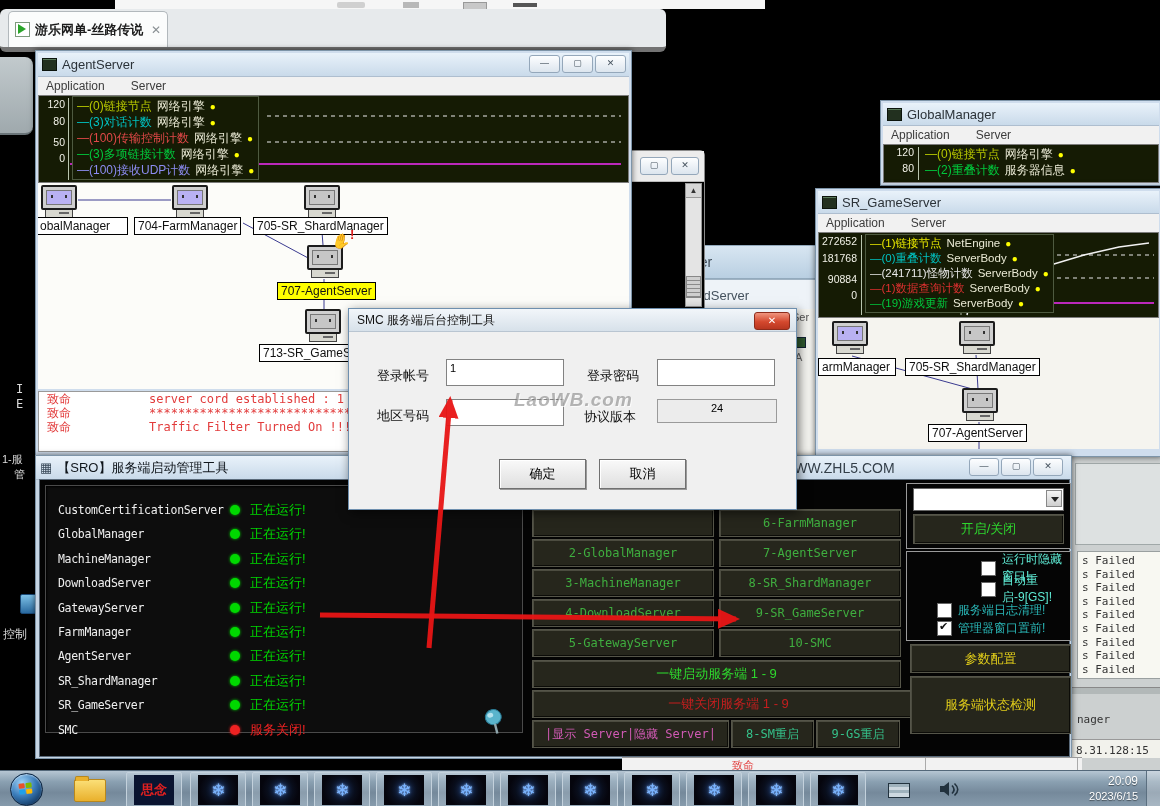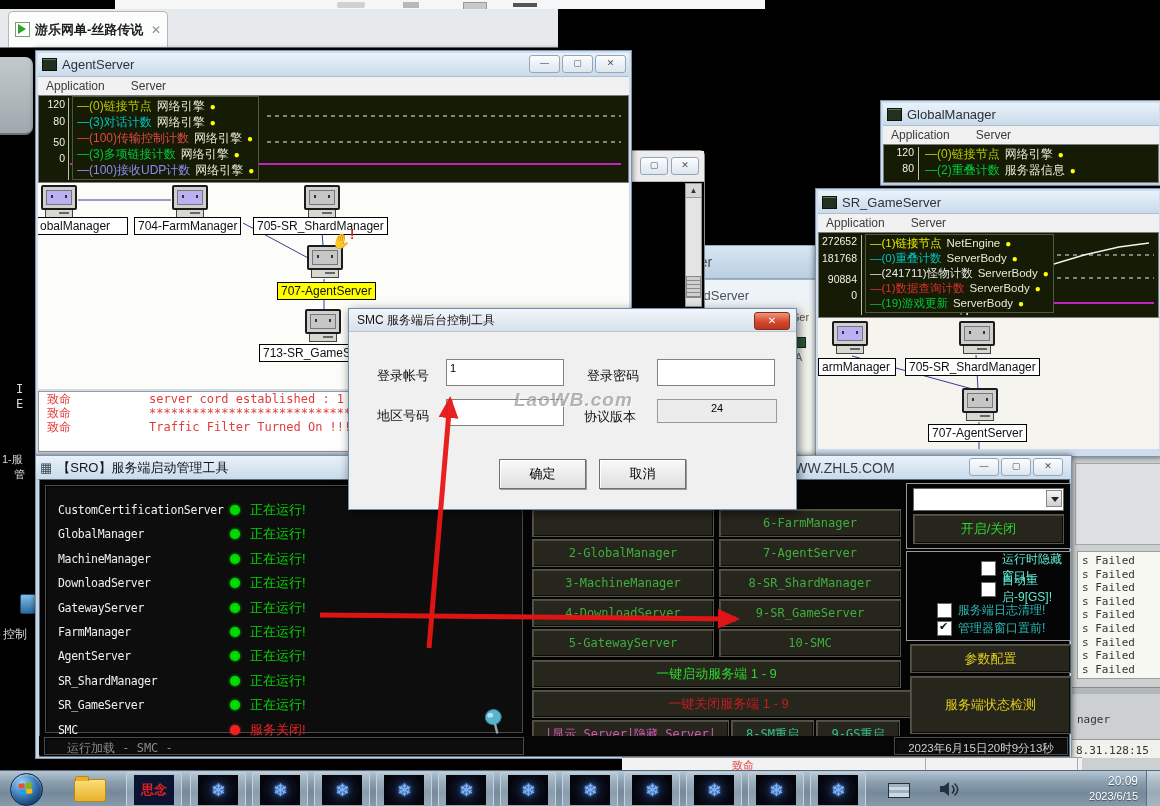--- a/index.html
+++ b/index.html
@@ -124,21 +124,21 @@
 
 <div id="screen">
 
   <div class="abs" style="left:115px;top:0;width:650px;height:9px;background:#f6f6f6;">
     <span class="abs" style="left:222px;top:2px;width:28px;height:6px;background:#d0d0d0;border-radius:2px;"></span>
     <span class="abs" style="left:288px;top:2px;width:16px;height:6px;background:#b8b8b8;"></span>
     <span class="abs" style="left:348px;top:2px;width:22px;height:6px;background:#c8c8c8;border:1px solid #999;"></span>
     <span class="abs" style="left:398px;top:3px;width:24px;height:4px;background:#555;"></span>
   </div>
 
-  <div class="abs" style="left:0;top:9px;width:558px;height:38px;background:#e7eaec;border-bottom:1px solid #737373;">
+  <div class="abs" style="left:0;top:9px;width:666px;height:38px;background:#e7eaec;border-bottom:5px solid #737373;border-radius:6px;">
     <div class="abs" style="left:8px;top:2px;width:160px;height:36px;background:#fbfcfc;border:1px solid #b2b8bc;border-bottom:none;border-radius:5px 5px 0 0;display:flex;align-items:center;padding:0 6px;box-sizing:border-box;">
       <span style="width:13px;height:13px;border:1px solid #7d9a7d;background:#fff;margin-right:5px;position:relative;flex:none;">
         <span style="position:absolute;left:2px;top:1px;width:0;height:0;border-left:8px solid #2aa52a;border-top:5px solid transparent;border-bottom:5px solid transparent;"></span>
       </span>
       <span style="font-size:13px;font-weight:bold;color:#1c1c1c;white-space:nowrap;overflow:hidden;flex:1;">游乐网单-丝路传说</span>
       <span style="color:#8a9094;font-size:12px;margin-left:4px;">✕</span>
     </div>
   </div>
 
   <div class="abs" style="left:0;top:57px;width:33px;height:76px;background:linear-gradient(#c2cacd,#9fa9ad);border-radius:0 8px 8px 0;border-bottom:2px solid #6a7478;"></div>
@@ -519,28 +519,20 @@
           </div>
       </div>
       <div class="gbtn t-yellow" style="left:870px;top:164px;width:159px;height:27px;font-size:13px;">
           <span>参数配置</span>
         </div>
       <div class="gbtn t-yellow" style="left:870px;top:196px;width:159px;height:56px;font-size:13px;">
           <span>服务端状态检测</span>
         </div>
     </div>
 
-    <div class="abs" style="left:3px;top:280px;width:1029px;height:19px;background:#060606;">
-      <div class="abs sunken" style="left:5px;top:1px;width:478px;height:16px;">
-        <span style="font-size:12px;color:#8a8a8a;margin-left:22px;font-family:'DejaVu Sans Mono',monospace;">运行加载 - SMC -</span>
-      </div>
-      <div class="abs sunken" style="left:855px;top:1px;width:172px;height:16px;text-align:center;">
-        <span style="font-size:11.5px;color:#cfcfcf;">2023年6月15日20时9分13秒</span>
-      </div>
-    </div>
   </div>
 
   <div class="abs" style="left:622px;top:757px;width:460px;height:13px;background:#f2f2f2;border-top:1px solid #999;z-index:14;">
     <span style="position:absolute;left:303px;top:0;bottom:0;width:1px;background:#aaa;"></span>
     <span style="position:absolute;left:455px;top:0;bottom:0;width:1px;background:#aaa;"></span>
     <span style="position:absolute;left:110px;top:0;font-size:11px;color:#e23c3c;">致命</span>
   </div>
 
   <div id="smc">
     <div class="dtitle">

